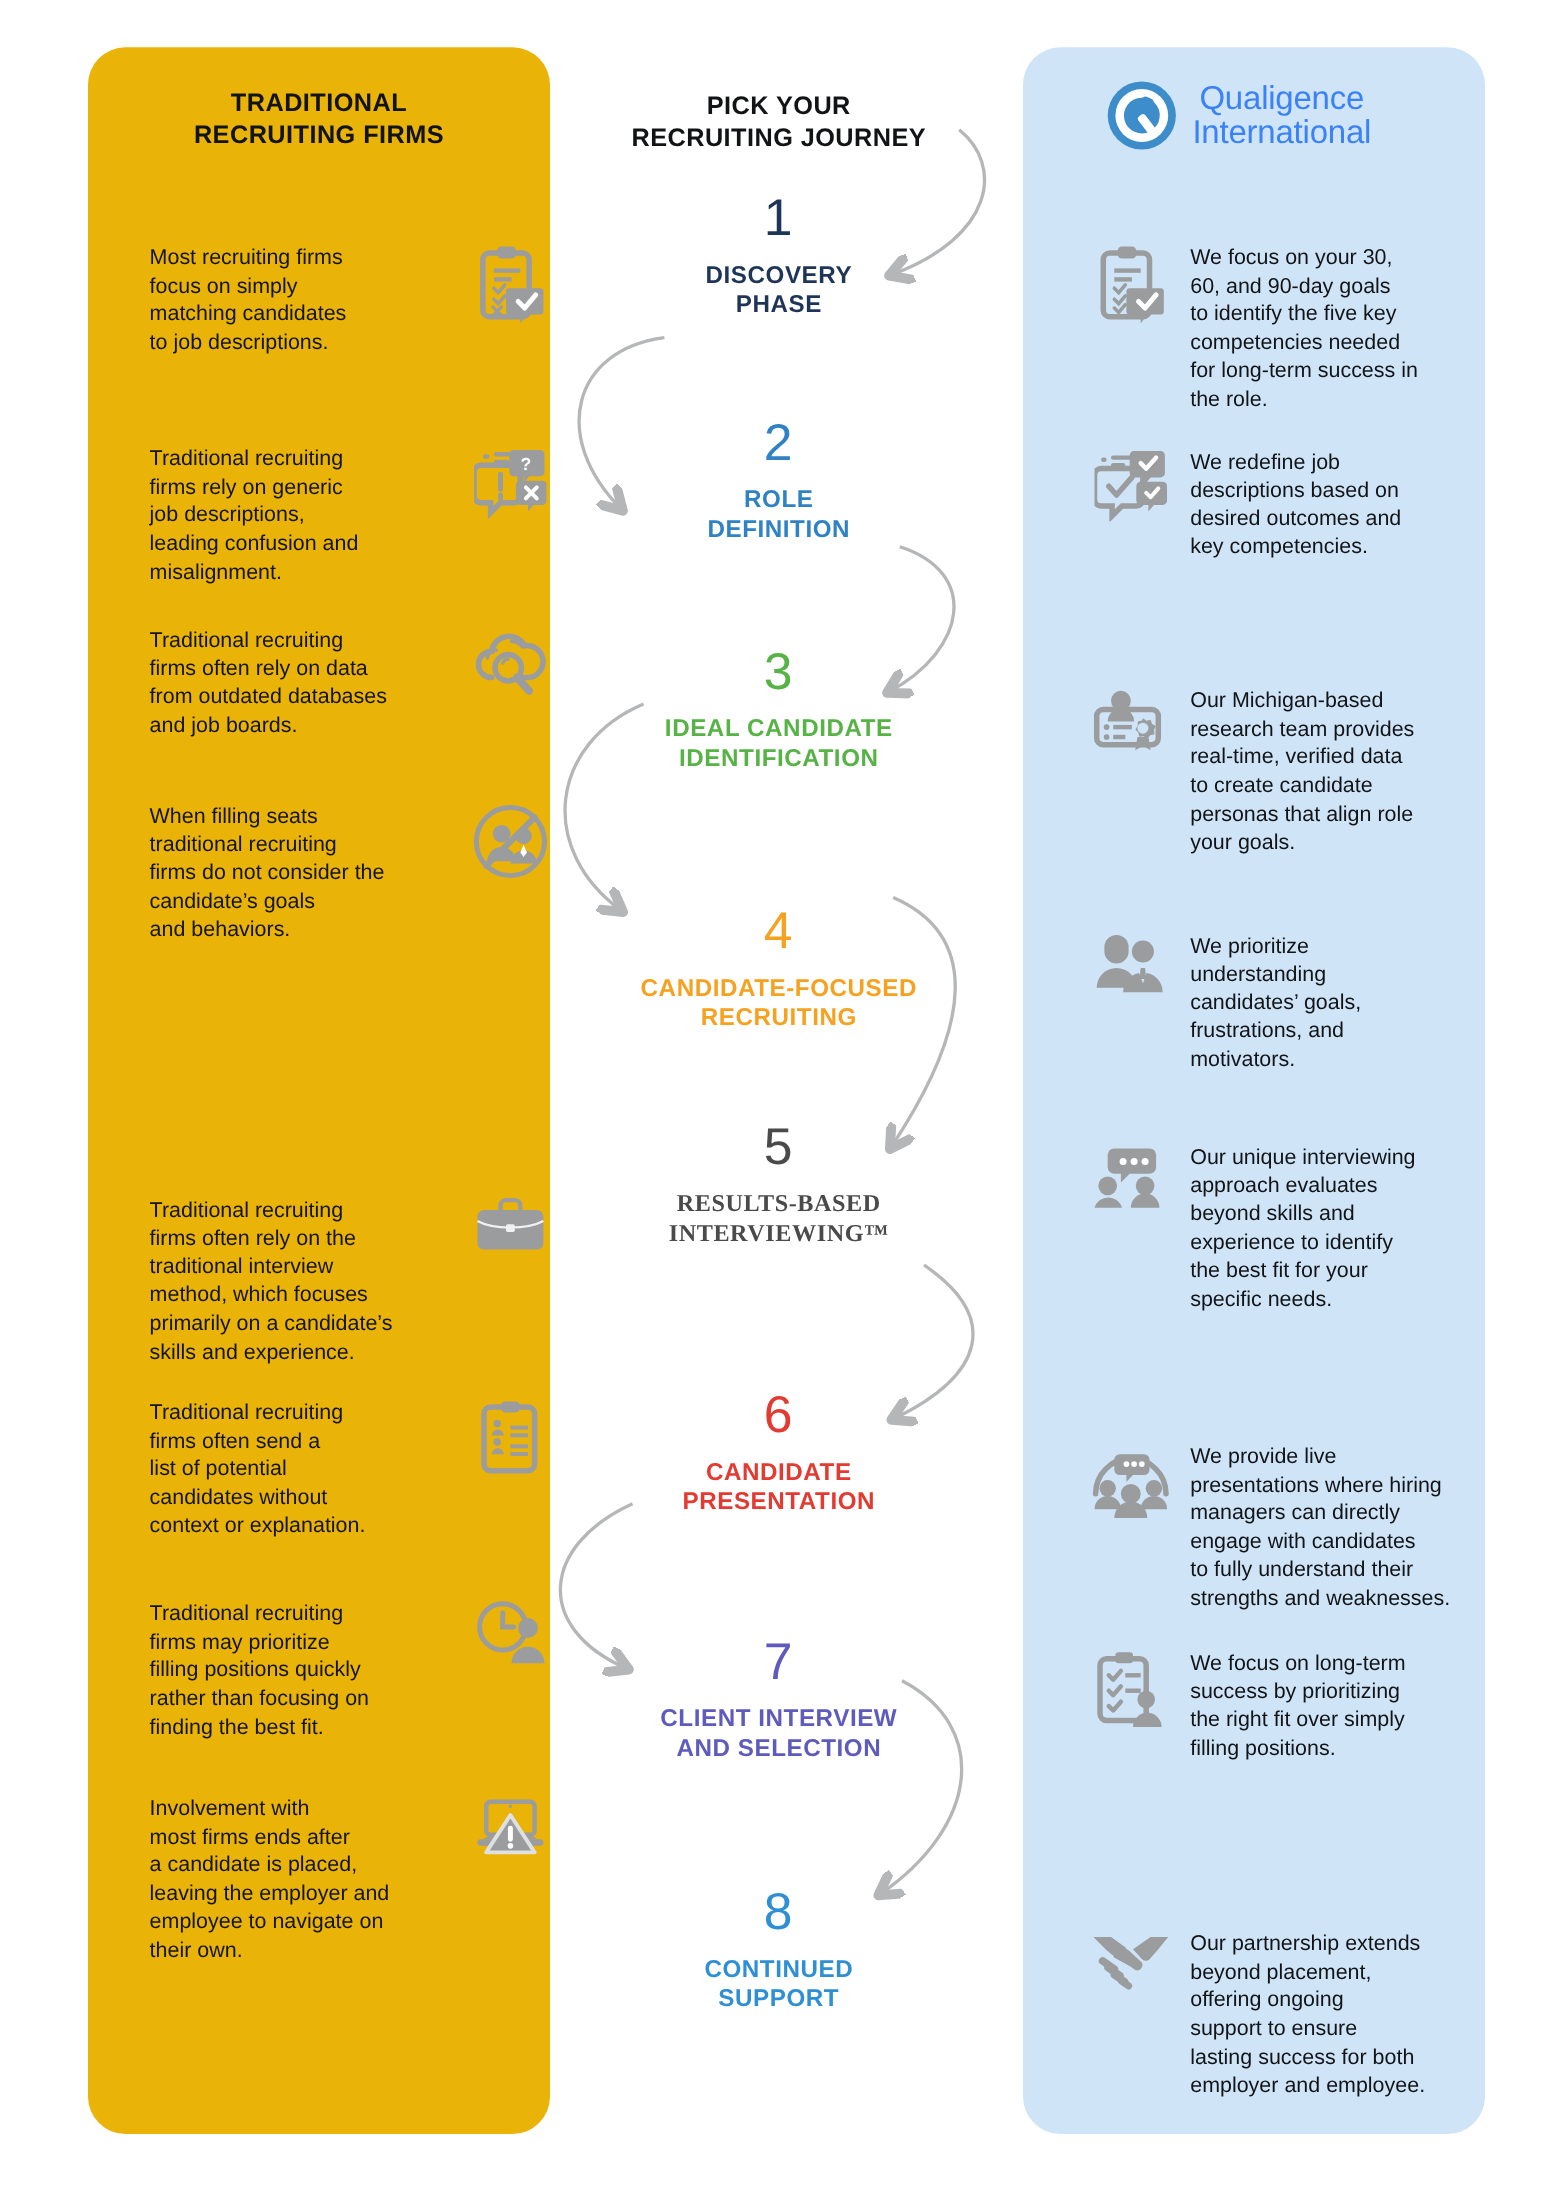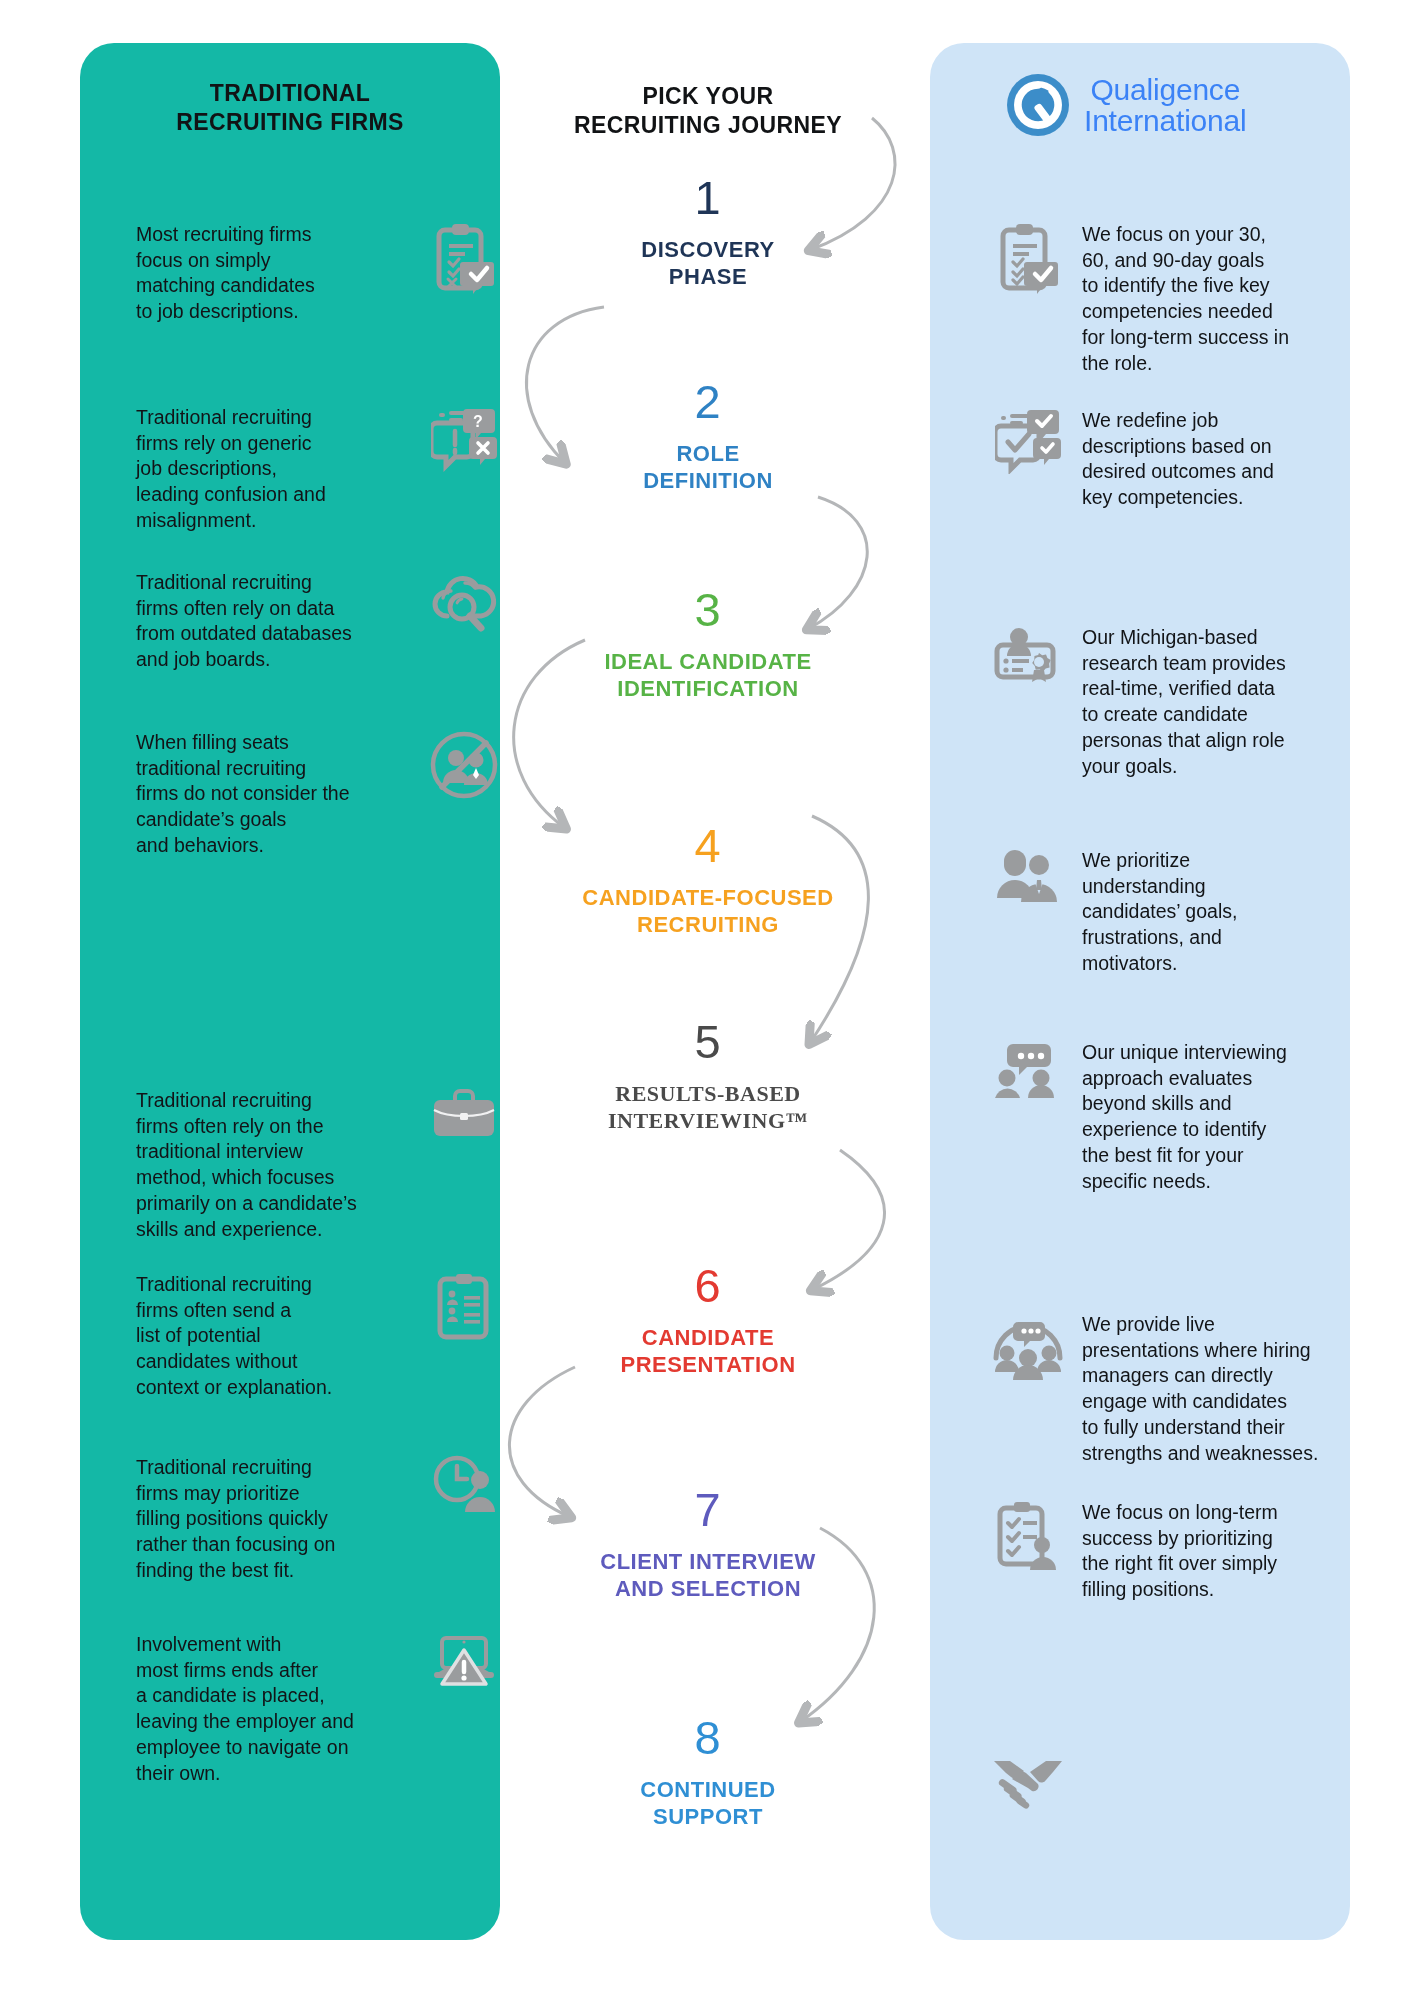--- a/index.html
+++ b/index.html
@@ -14,21 +14,21 @@
   .stage{position:absolute;left:0;top:0;width:1416px;height:1999px;}
 
   
   .panel{
     position:absolute;
     border-radius:34px;
     box-sizing:border-box;
   }
   #left-panel{
     left:80px;top:43px;width:420px;height:1897px;
-    background:#14b8a6;
+    background:#eab308;
   }
   #right-panel{
     left:930px;top:43px;width:420px;height:1897px;
     background:#cfe4f7;
   }
 
   .panel-title{
     position:absolute;
     left:0;right:0;
     top:36px;
@@ -530,15 +530,21 @@
       <svg width="72" height="56" viewBox="0 0 72 56" aria-hidden="true">
         <path d="M2,6 h16 l14,10 l-6,6 a5,5 0 0 1 -7,0 l-5,-4 z" fill="#9a9c9e"></path>
         <path d="M70,6 h-16 l-16,11 l8,9 a5,5 0 0 0 8,-1 l7,-8z" fill="#9a9c9e"></path>
         <path d="M20,24 l6,-6 a6,6 0 0 1 8,0 l12,11 a5,5 0 0 1 -6,7 l-4,-3" fill="#9a9c9e"></path>
         <rect x="6" y="28" width="20" height="7" rx="3.5" transform="rotate(35 16 31)" fill="#9a9c9e"></rect>
         <rect x="11" y="34" width="20" height="7" rx="3.5" transform="rotate(35 21 37)" fill="#9a9c9e"></rect>
         <rect x="17" y="40" width="18" height="7" rx="3.5" transform="rotate(35 26 43)" fill="#9a9c9e"></rect>
         <rect x="24" y="45" width="14" height="6.5" rx="3.2" transform="rotate(35 31 48)" fill="#9a9c9e"></rect>
       </svg>
     </div>
+    <div class="txt">Our partnership extends
+beyond placement,
+offering ongoing
+support to ensure
+lasting success for both
+employer and employee.</div>
   </div>
 
 </div>
 
 </body></html>

